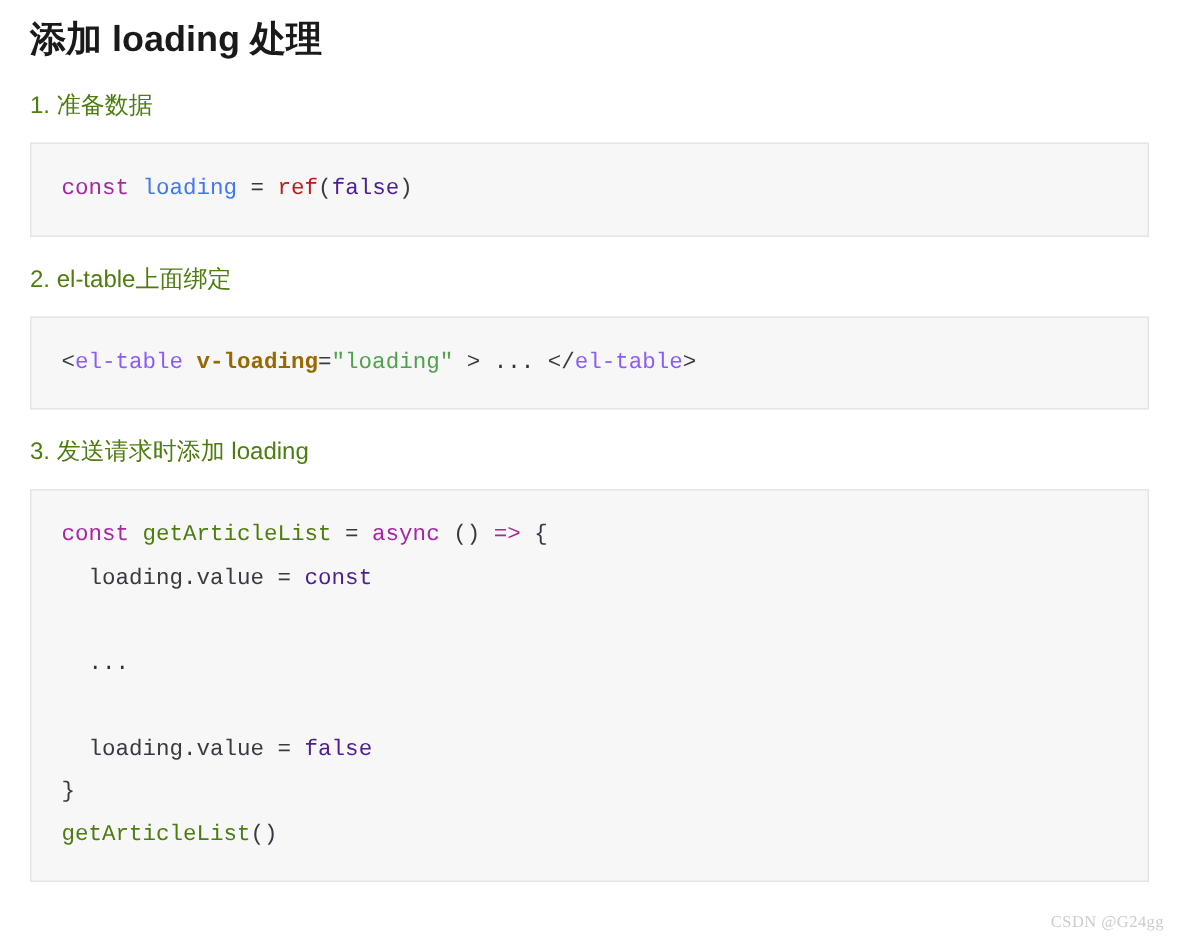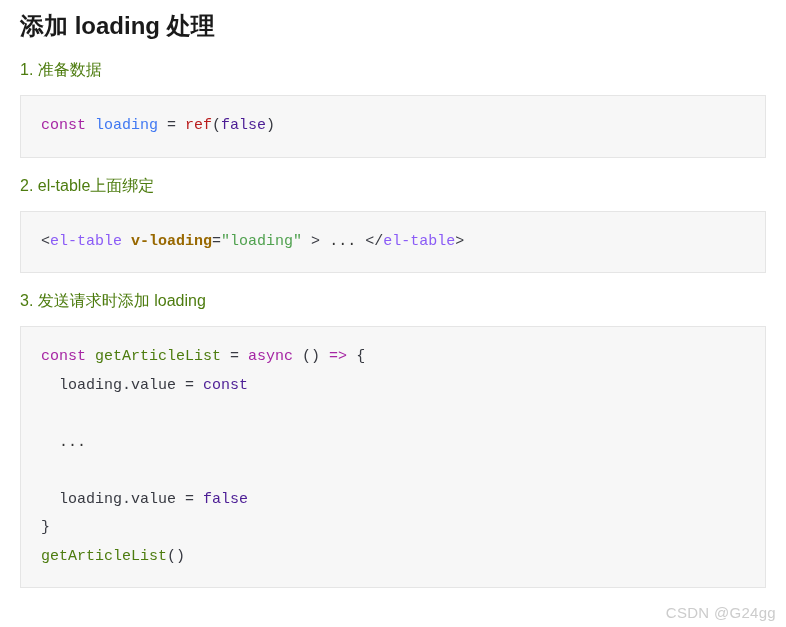--- a/index.html
+++ b/index.html
@@ -43,23 +43,23 @@
   .tok-tag  { color: #8b5cf6; }  
   .tok-attr { color: #986801; font-weight: bold; }  
   .tok-punc { color: #383a42; }
   .tok-op   { color: #383a42; }
   .tok-arrow{ color: #a626a4; }
   .tok-prop { color: #383a42; }
   .watermark {
     position: fixed;
     right: 10px;
     bottom: 6px;
-    font-size: 15px;
+    font-size: 11px;
     color: #ccc;
-    font-family: Liberation Sans, sans-serif;
+    font-family: Liberation Serif, serif;
     letter-spacing: 0.3px;
   }
 </style>
 </head>
 <body>
 
 <h2 data-name="page-title">添加 loading 处理</h2>
 
 <div class="step" data-name="step-1">
   <span data-name="step-1-num">1.</span>

